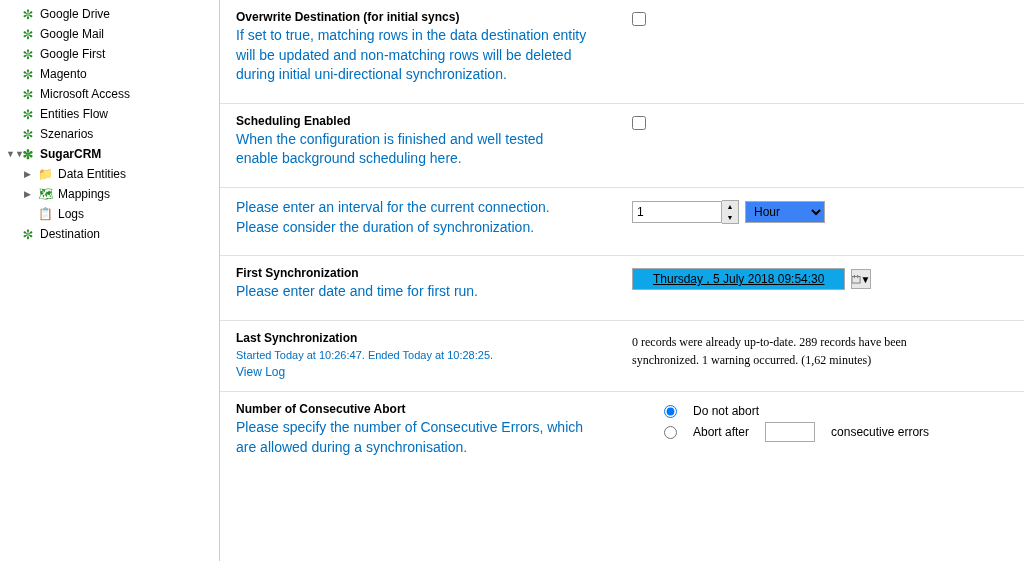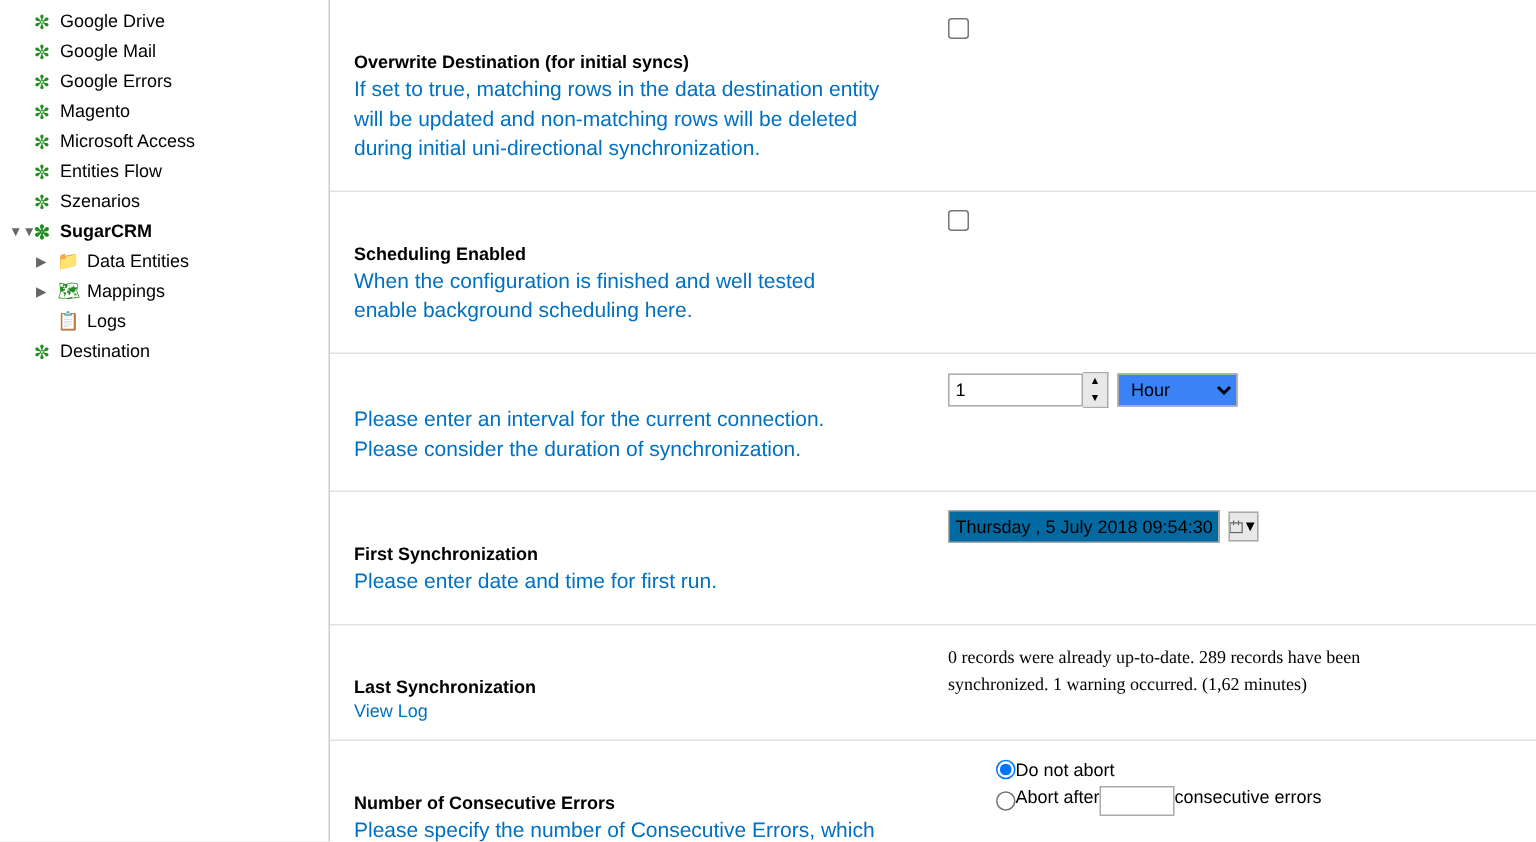--- a/index.html
+++ b/index.html
@@ -74,21 +74,20 @@
     }
 
     .field-row {
       display: flex;
       align-items: flex-start;
       gap: 16px;
     }
     .field-label-col {
       width: 380px;
       flex-shrink: 0;
-      margin-top: 24px;
     }
     .field-control-col {
       display: flex;
       align-items: center;
       gap: 6px;
       flex: 1;
       padding-top: 2px;
     }
 
     
@@ -133,25 +132,26 @@
       cursor: pointer;
       min-width: 80px;
       outline: none;
     }
 
     
     .datetime-field {
       display: flex;
       align-items: center;
       border: 1px solid #aaa;
-      background: #0369a1;
+      background: #0ea5e9;
       height: 22px;
-      padding: 0 4px;
+      padding: 0 20px;
       font-size: 12px;
       gap: 4px;
+      text-decoration: underline;
     }
     .datetime-btn {
       width: 20px;
       height: 20px;
       background: #e8e8e8;
       border: 1px solid #aaa;
       cursor: pointer;
       display: flex;
       align-items: center;
       justify-content: center;
@@ -168,21 +168,22 @@
     }
 
     
     .radio-group {
       display: flex;
       flex-direction: column;
       gap: 4px;
     }
     .radio-row {
       display: flex;
-      gap: 0;
+      align-items: center;
+      gap: 16px;
       font-size: 12px;
       padding-left: 32px;
     }
     .radio-row input[type=radio] { margin: 0; }
     .errors-spinbox {
       width: 50px;
       height: 20px;
       border: 1px solid #aaa;
       font-size: 12px;
       padding: 0 2px;
@@ -226,21 +227,21 @@
     <span>Google Drive</span>
   </div>
   <div class="sidebar-item leaf">
     <span class="arrow"></span>
     <span class="icon icon-gear">✼</span>
     <span>Google Mail</span>
   </div>
   <div class="sidebar-item leaf">
     <span class="arrow"></span>
     <span class="icon icon-gear">✼</span>
-    <span>Google Errors</span>
+    <span>Google First</span>
   </div>
   <div class="sidebar-item leaf">
     <span class="arrow"></span>
     <span class="icon icon-gear">✼</span>
     <span>Magento</span>
   </div>
   <div class="sidebar-item leaf">
     <span class="arrow"></span>
     <span class="icon icon-gear">✼</span>
     <span>Microsoft Access</span>
@@ -350,34 +351,37 @@
           ▼
         </div>
       </div>
     </div>
   </div>
 
   <div class="section">
     <div class="field-row">
       <div class="field-label-col">
         <div class="section-title">Last Synchronization</div>
+        <div style="font-size:11px;color:#0070c0;line-height:1.5;">
+          <span>Started  Today at 10:26:47. Ended Today at 10:28:25.</span>
+        </div>
         <div style="margin-top:2px;">
           <span class="view-log-link">View Log</span>
         </div>
       </div>
       <div class="field-control-col" style="padding-top:2px;">
         <div class="sync-info-text">0 records were already up-to-date. 289 records have been<br>synchronized. 1 warning occurred. (1,62 minutes)</div>
       </div>
     </div>
   </div>
 
   <div class="section">
     <div class="field-row">
       <div class="field-label-col">
-        <div class="section-title">Number of Consecutive Errors</div>
+        <div class="section-title">Number of Consecutive Abort</div>
         <div class="section-desc">Please specify the number of Consecutive Errors, which<br>are allowed during a synchronisation.</div>
       </div>
       <div class="field-control-col">
         <div class="radio-group">
           <div class="radio-row">
             <input type="radio" name="abort" value="no_abort" checked="" style="">
             <span>Do not abort</span>
           </div>
           <div class="radio-row">
             <input type="radio" name="abort" value="abort" style="">

